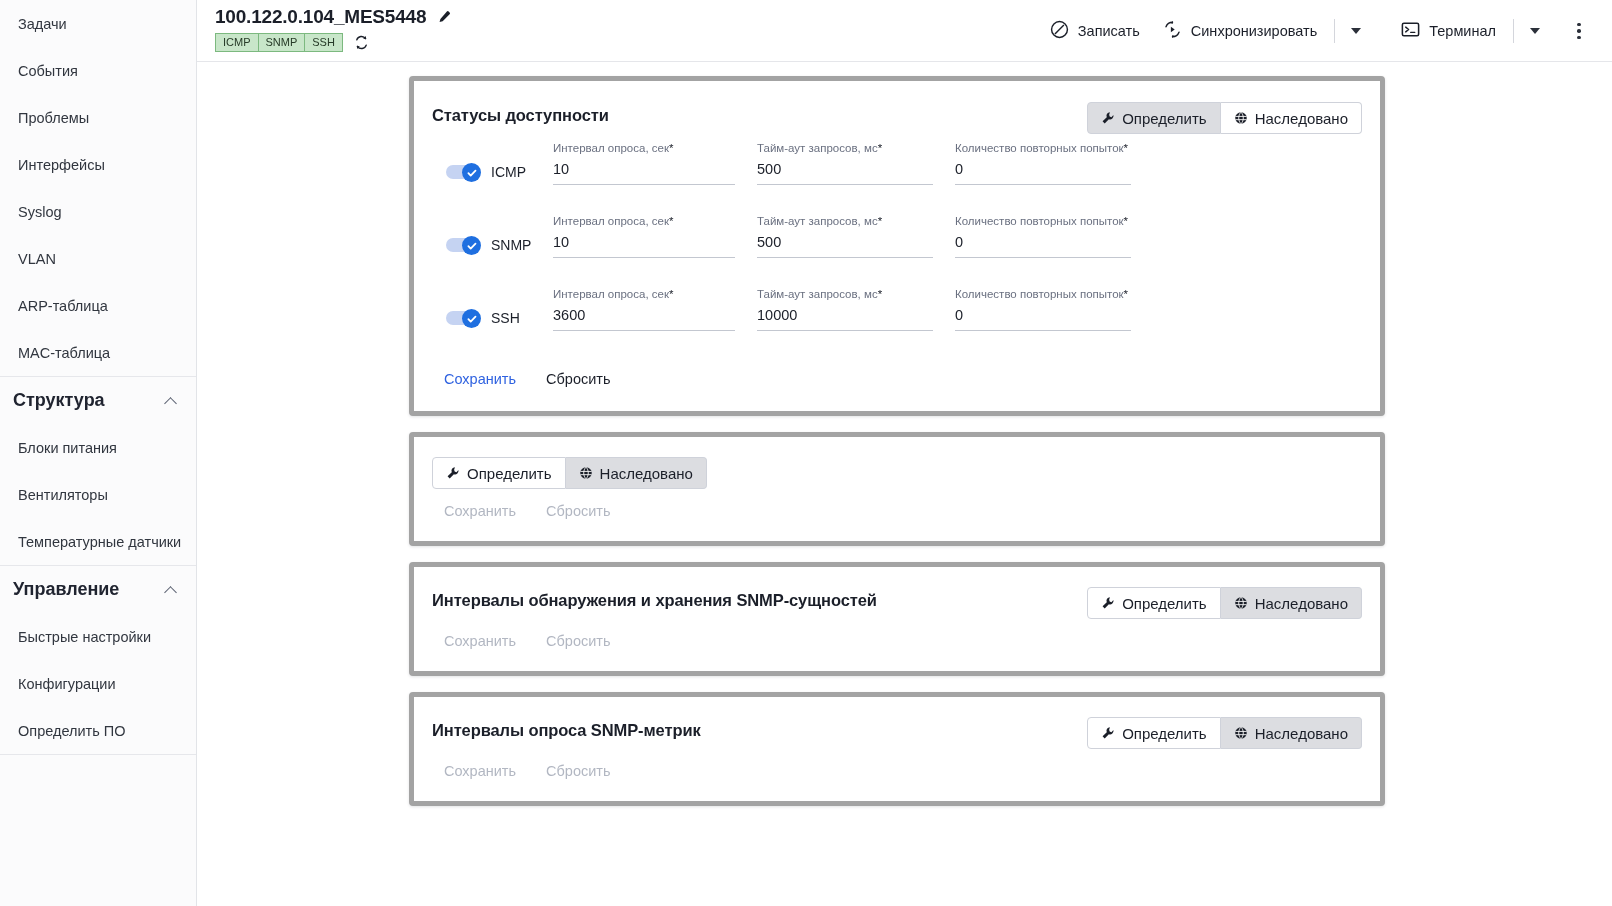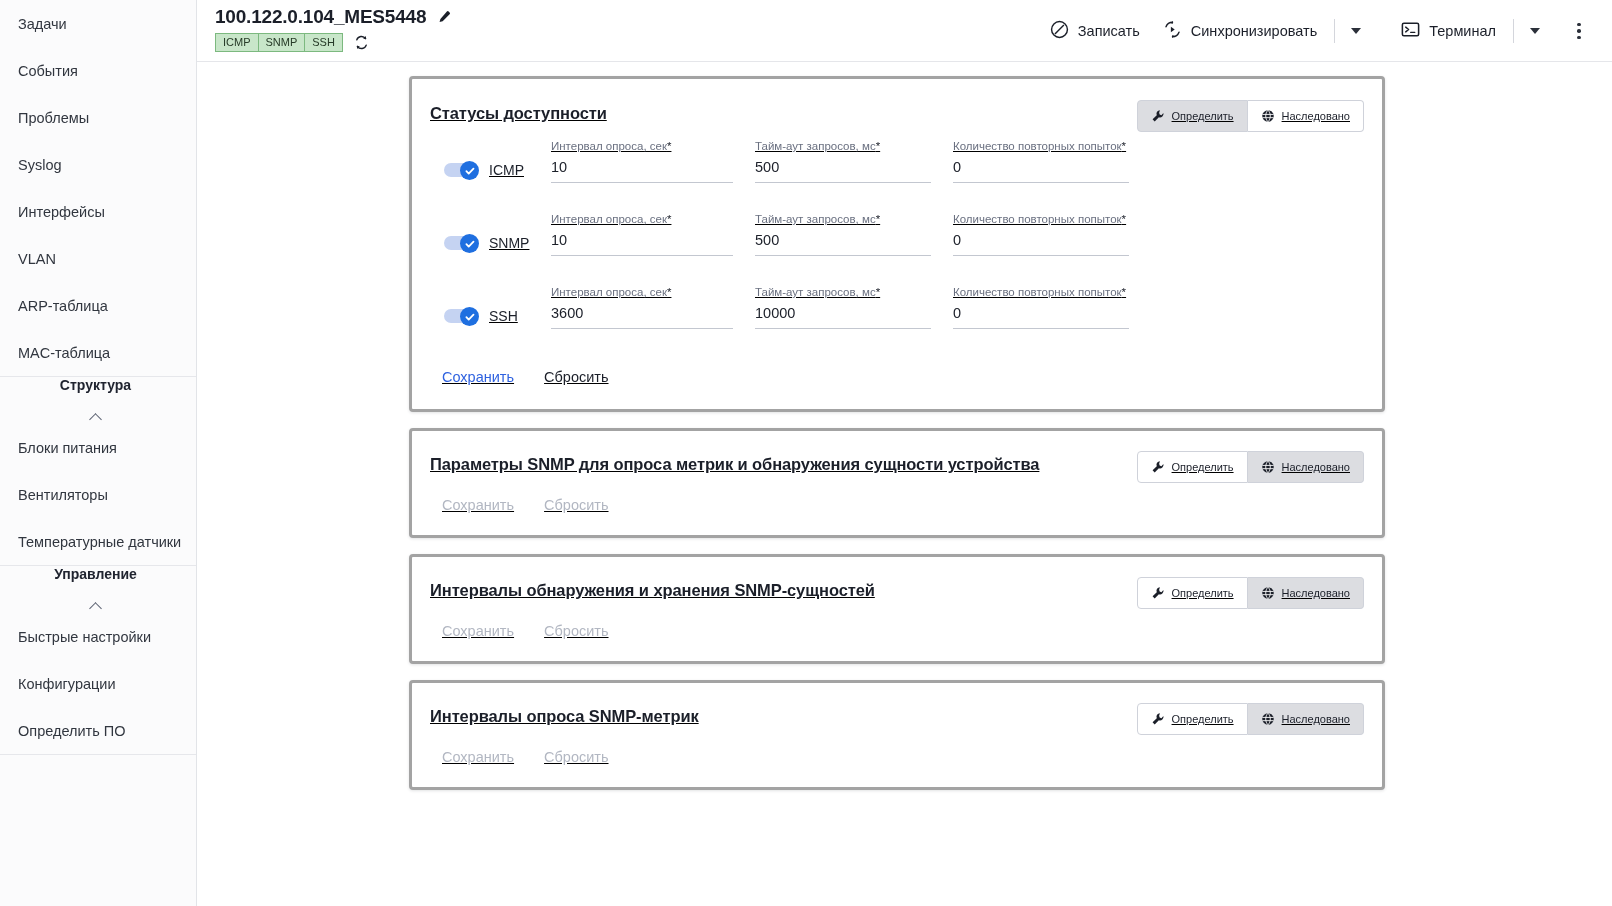--- a/index.html
+++ b/index.html
@@ -28,25 +28,24 @@
     font-size: 14.5px;
     color: #31363f;
     cursor: pointer;
     white-space: nowrap;
   }
   .nav-item.active { background: #dde3f8; color: #3d62d6; }
   .group-head {
     height: 47px;
     display: flex; align-items: center; justify-content: space-between;
     padding: 0 18px 0 13px;
-    font-size: 14px;
+    font-size: 18px;
     font-weight: bold;
     color: #202430;
     cursor: pointer;
-    flex-direction: column;
   }
   .chev { width: 14px; height: 14px; position: relative; flex: 0 0 14px; }
   .chev::before {
     content: ""; position: absolute; left: 2px; top: 5px;
     width: 8px; height: 8px;
     border-left: 1.6px solid #5a6070;
     border-top: 1.6px solid #5a6070;
     transform: rotate(45deg);
   }
 
@@ -121,44 +120,43 @@
     flex: 1;
     overflow-y: auto;
     background: #ffffff;
     padding: 14px 0 0 0;
     position: relative;
   }
   .content-inner { width: 976px; margin-left: 212px; }
 
   .card {
     background: #ffffff;
-    border: 3px solid #a3a3a3;
+    border: 5px solid #a3a3a3;
     border-radius: 4px;
     box-shadow: 0 1px 3px rgba(30,35,50,0.13);
     margin-bottom: 16px;
     padding: 0 18px 0 18px;
-    text-decoration: underline;
   }
 
   .card-head {
     display: flex; align-items: flex-start;
     padding-top: 21px;
     min-height: 52px;
   }
   .card-title {
     font-size: 16.5px; font-weight: bold; color: #1b1f29;
     padding-top: 4px; flex: 1;
     letter-spacing: -0.1px;
   }
   .seg { display: flex; flex: 0 0 auto; }
   .seg-btn {
     display: flex; align-items: center; gap: 7px;
     height: 32px;
     padding: 12px 13px;
-    font-size: 11px;
+    font-size: 15px;
     color: #1b1f29;
     background: #ffffff;
     border: 1px solid #cfd2da;
     cursor: pointer;
     white-space: nowrap;
   }
   .seg-btn:first-child { border-radius: 4px 0 0 4px; }
   .seg-btn:last-child { border-radius: 0 4px 4px 0; border-left: none; }
   .seg-btn.on { background: #dcdde1; }
 
@@ -234,24 +232,24 @@
         <div class="nav-item">
           <span>Задачи</span>
         </div>
         <div class="nav-item">
           <span>События</span>
         </div>
         <div class="nav-item">
           <span>Проблемы</span>
         </div>
         <div class="nav-item">
+          <span>Интерфейсы</span>
+        </div>
+        <div class="nav-item">
           <span>Syslog</span>
-        </div>
-        <div class="nav-item">
-          <span>Интерфейсы</span>
         </div>
         <div class="nav-item">
           <span>VLAN</span>
         </div>
         <div class="nav-item">
           <span>ARP-таблица</span>
         </div>
         <div class="nav-item">
           <span>MAC-таблица</span>
         </div>
@@ -442,21 +440,20 @@
                 <div class="field w3"><div class="field-label">Количество повторных попыток<span class="req">*</span></div><input class="field-input" type="text" value="0" style=""></div>
               </div>
             </div>
             <div class="card-foot">
               <button class="link-btn link-primary">Сохранить</button>
               <button class="link-btn link-secondary">Сбросить</button>
             </div>
           </div>
           <div class="card card-short">
             <div class="card-head">
-              <div class="card-title">Параметры SNMP для опроса метрик и обнаружения сущности устройства</div>
               <div class="seg">
                 <div class="seg-btn">
                   <span style="display:flex">
                     <svg width="14" height="14" viewBox="0 0 16 16">
                       <path d="M10.2 1.4a4 4 0 0 0-3.6 5.6L1.8 11.8l2.4 2.4 4.8-4.8a4 4 0 0 0 5.2-4.7l-2.3 2.3-2-.6-.6-2z" fill="#1b1f29"></path>
                     </svg>
                   </span>
                   <span>Определить</span>
                 </div>
                 <div class="seg-btn on">

